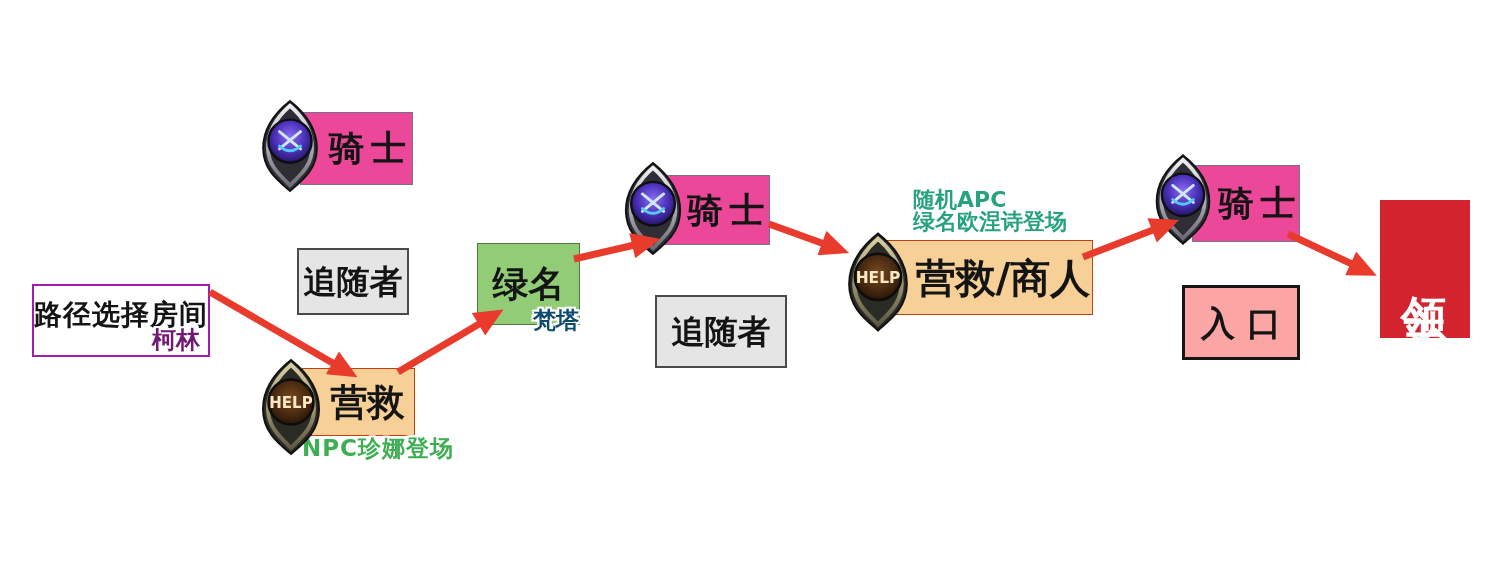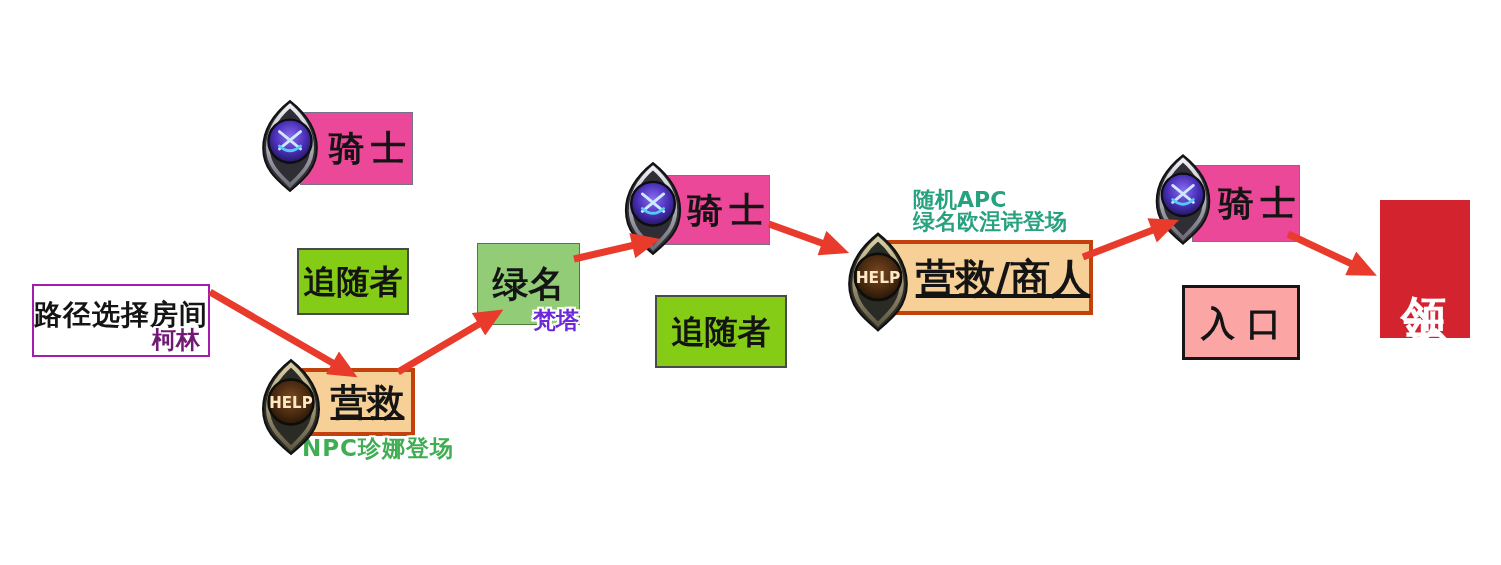--- a/index.html
+++ b/index.html
@@ -19,30 +19,30 @@
   }
   
   .n-pathroom{left:32px;top:240px;width:178px;height:73px;background:#ffffff;border:2px solid #a21caf;font-size:28px;margin-top:44px;}
   .n-pathroom .lbl{margin-top:-12px;letter-spacing:1px;}
   .n-pathroom .note{right:8px;bottom:3px;font-size:24px;color:#701a75;}
   .n-knight{background:#ec4899;border:1px solid #73738c;font-size:35px;}
   .n-knight .lbl{letter-spacing:7px;margin-right:-7px;padding-left:22px;}
   .k1{left:300px;top:112px;width:113px;height:73px;}
   .k2{left:660px;top:175px;width:110px;height:70px;}
   .k3{left:1192px;top:165px;width:108px;height:77px;}
-  .n-follower{background:#84cc16;border:2px solid #4a4a4a;font-size:33px;justify-content:center;}
+  .n-follower{background:#e5e5e5;border:2px solid #4a4a4a;font-size:33px;justify-content:center;}
   .f1{left:297px;top:248px;width:112px;height:67px;}
   .f2{left:655px;top:295px;width:132px;height:73px;}
-  .n-rescue{background:#f6d096;border:4px solid #c2410c;font-size:37px;text-decoration:underline;}
+  .n-rescue{background:#f6d096;border:1px solid #c2410c;font-size:37px;}
   .r1{left:302px;top:368px;width:113px;height:68px;}
   .r1 .lbl{padding-left:18px;}
   .r2{left:885px;top:240px;width:208px;height:75px;font-size:40px;}
   .r2 .lbl{padding-left:28px;}
   .n-green{left:477px;top:243px;width:103px;height:82px;background:#92cc77;border:1px solid #4e7a3a;font-size:36px;}
-  .n-green .note{right:0px;bottom:-8px;font-size:23px;color:#6d28d9;}
+  .n-green .note{right:0px;bottom:-8px;font-size:23px;color:#0c4a6e;}
   .n-entrance{left:1182px;top:285px;width:118px;height:75px;background:#fca5a5;border:3px solid #161616;font-size:34px;}
   .n-entrance .lbl{letter-spacing:12px;margin-right:-12px;}
   .n-lord{left:1380px;top:200px;width:90px;height:138px;background:#d2232e;}
   .n-lord .lbl{writing-mode:vertical-rl;text-orientation:upright;color:#ffffff;font-size:46px;letter-spacing:10px;}
   
   .note-npc{left:302px;top:437px;font-size:23px;color:#3fae52;letter-spacing:1px;}
   .note-apc{position:absolute;left:913px;top:189px;font-size:22px;line-height:22px;color:#27a27f;font-weight:900;white-space:nowrap;}
   
   .pin{position:absolute;z-index:4;}
   .pin svg{display:block;}

